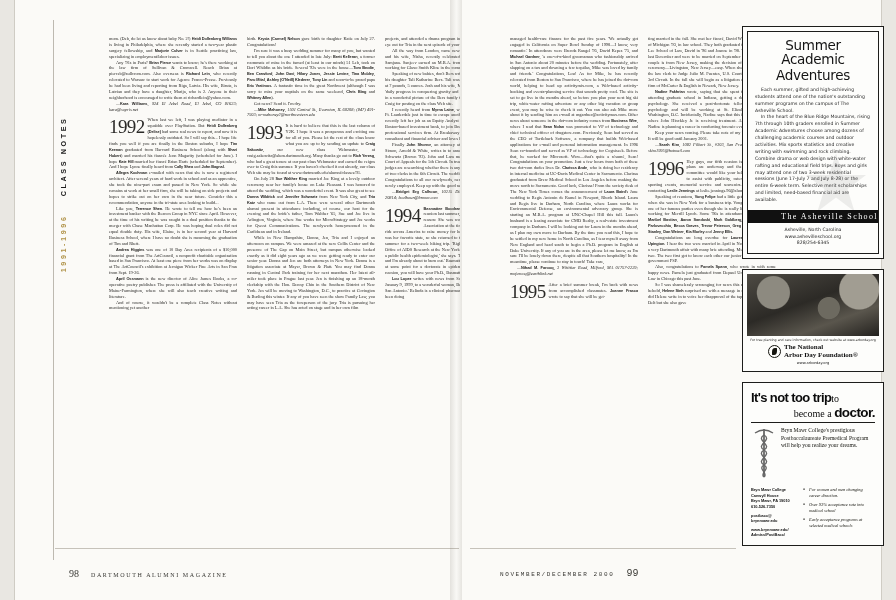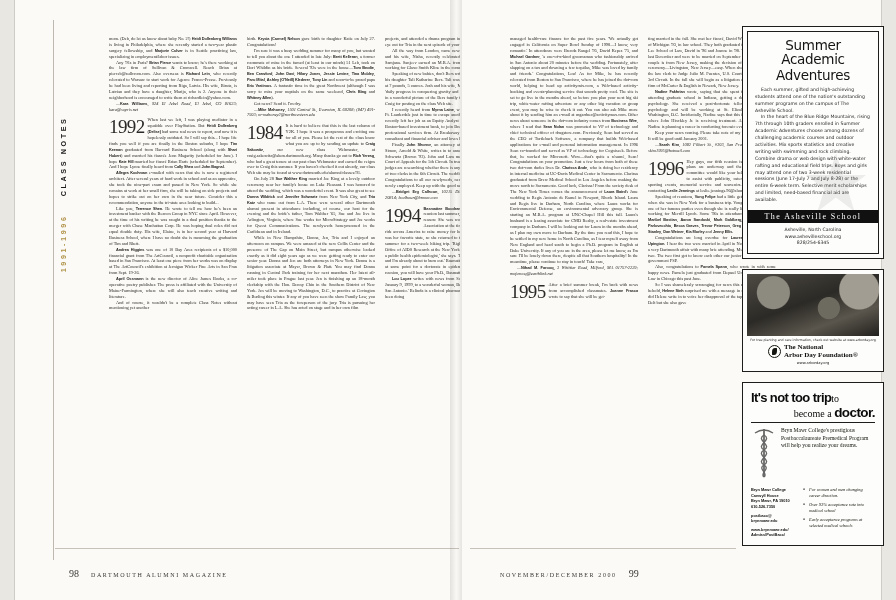--- a/index.html
+++ b/index.html
@@ -91,21 +91,21 @@
     font-family:"DejaVu Sans",sans-serif;
     font-size:13.5px;line-height:1.06;font-weight:400;text-align:center;
     letter-spacing:-.3px;color:#141414;margin-bottom:5px;
   }
   .ad-body{font-family:"DejaVu Sans",sans-serif;font-size:4.6px;line-height:1.5;text-align:left;color:#1f1f1f;}
   .ad-body p{margin:0 0 0 0;text-indent:6px;}
   .ad1-star{
     position:absolute;right:10px;top:120px;width:64px;height:64px;opacity:.12;
   }
   .ad1-banner{
-    margin:6px -7px 4px -7px;background:#111;color:#fff;text-align:center;
+    margin:6px -7px 4px -7px;background:#111;color:#fff;text-align:right;
     font-family:"Liberation Serif",serif;font-size:8px;letter-spacing:1.4px;
     padding:2px 0;position:relative;
   }
   .ad1-foot{font-family:"DejaVu Sans",sans-serif;font-size:4.6px;line-height:1.45;text-align:center;color:#1f1f1f;}
 
   .ad2-title{
     font-family:"Liberation Serif",serif;font-size:14.5px;font-weight:400;
     text-align:center;letter-spacing:-.2px;color:#0d0d0d;padding:1px 0 3px;
   }
   .ad2-photo{
@@ -166,21 +166,21 @@
           <p style="text-indent:7px">And of course, it wouldn't be a complete Class Notes without mentioning yet another</p>
         </div>
       </div>
 
       <div class="col lp-c2">
         <p class="noind">birth. <b class="nm">Krysia (Carmel) Nelson</b> gave birth to daughter Katie on July 27. Congratulations!</p>
         <p>I'm sure it was a busy wedding summer for many of you, but wanted to tell you about the one I attended in late July: <b class="nm">Brett Kelleran</b>, a former roommate of mine in the famed (at least in our minds) 51 Leb, took on Dori Whildin as his bride. Several '92s were in the house—<b class="nm">Tom Brodie</b>, <b class="nm">Ben Crawford</b>, <b class="nm">John Davi</b>, <b class="nm">Hilary Jones</b>, <b class="nm">Jessie Levine</b>, <b class="nm">Tina Mobley</b>, <b class="nm">Paru Mital</b>, <b class="nm">Ashley (O'Neill) Klederer</b>, <b class="nm">Tony Lin</b> and soon-to-be proud papa <b class="nm">Eric Vratimos</b>. A fantastic time in the great Northwest (although I was sorry to miss your nuptials on the same weekend, <b class="nm">Chris Bing</b> and <b class="nm">Whitney Allen</b>).</p>
         <p>Got news? Send it. I'm dry.</p>
         <p class="sig">—<b class="sigb">Mike Mahoney</b>, 1501 Central St., Evanston, IL 60208; (847) 491-7503; m-mahoney2@northwestern.edu</p>
         <div class="yrblock">
-          <span class="yr">1984</span>
+          <span class="yr">1993</span>
           <p>It is hard to believe that this is the last column of Y2K. I hope it was a prosperous and exciting one for all of you. Please let the rest of the class know what you are up to by sending an update to <b class="nm">Craig Sakowitz</b>, our new class Webmaster, at craig.sakowitz@alum.dartmouth.org. Many thanks go out to <b class="nm">Rich Yerzag</b>, who had a great tenure at our past class Webmaster and earned the reigns over to Craig this summer. If you haven't checked it out already, our class Web site may be found at www.dartmouth.edu/alumni/classes/93.</p>
           <p style="text-indent:7px">On July 28 <b class="nm">Sue Walther</b> <b class="nm">King</b> married Joe King at a lovely outdoor ceremony near her family's house on Lake Pleasant. I was honored to attend the wedding, which was a wonderful event. It was also great to see <b class="nm">Donna Wildrick</b> and <b class="nm">Jennifer Schwartz</b> from New York City, and <b class="nm">Tria Katz</b> who came out from L.A. There were several other Dartmouth alumni present in attendance including, of course, our host for the evening and the bride's father, Tom Walther '65, Sue and Joe live in Arlington, Virginia, where Sue works for MicroStrategy and Joe works for Qwest Communications. The newlyweds honeymooned in the Caribbean and in Ireland.</p>
           <p style="text-indent:7px">While in New Hampshire, Donna, Jen, Tria and I enjoyed an afternoon on campus. We were amazed at the new Collis Center and the presence of The Gap on Main Street, but campus otherwise looked exactly as it did eight years ago as we were getting ready to enter our senior year. Donna and Jen are both attorneys in New York. Donna is a litigation associate at Mayer, Brown &amp; Platt. You may find Donna running in Central Park training for her next marathon. Her latest a6-miler took place in Prague last year. Jen is finishing up an 18-month clerkship with the Hon. Denny Chin in the Southern District of New York. Jen will be moving to Washington, D.C., to practice at Covington &amp; Burling this winter. If any of you have seen the show Family Law, you may have seen Tria as the foreperson of the jury. Tria is pursuing her acting career in L.A. She has acted on stage and in her own film</p>
         </div>
       </div>
 
       <div class="col lp-c3">
         <p class="noind">projects, and attended a drama program in New York last year. Keep an eye out for Tria in the next episode of your favorite television drama.</p>
         <p>All the way from London, came news from <b class="nm">Sanjeev Dugar</b> that he and his wife, Nisha, recently celebrated the birth of their daughter Samjana. Sanjeev earned an M.B.A. from Insead (France) and is now working for Glaxo Smith Kline in the commercial strategy department.</p>
         <p>Speaking of new babies, don't Bers writes in to announce the birth of his daughter Tali Katharine Bers. Tali was born on May 16, weighing in at 7 pounds, 5 ounces. Josh and his wife, Marina, are both enjoying Tali's 'daily progress in conquering gravity and mastering sleeping.' Josh sent in a wonderful picture of the Bers family that I will be forwarding on to Craig for posting on the class Web site.</p>
@@ -231,21 +231,21 @@
           <p style="text-indent:7px">Congratulations are long overdue for <b class="nm">Lauren Currie</b> and <b class="nm">Will Upington</b>. I hear the two were married in April in North Carolina. It was a very Dartmouth affair with many brie attending. Much happiness to the two. The two first got to know each other our junior fall on the London government FSP.</p>
           <p style="text-indent:7px">Also, congratulations to <b class="nm">Pamela Spann</b>, who wrote in with some happy news. Pamela just graduated from Depaul University College of Law in Chicago this past June.</p>
           <p style="text-indent:7px">So I was shamelessly scrounging for news this month when lo and behold, <b class="nm">Helene Sinh</b> surprised me with a message in my inbox. Not only did Helene write in to voice her disapproval of the taps removal at Sigma Delt but she also gave</p>
         </div>
       </div>
 
     </div>
 
     <div class="hairline" style="left:10px;top:548px;width:266px;height:1px;"></div>
 
-    <div class="folio" style="left:40px;top:568px;">
+    <div class="folio" style="left:40px;top:568px;font-family:Liberation Mono, monospace;">
       <div class="folio-row">
         <span>NOVEMBER/DECEMBER 2000</span>
         <span class="folio-num">99</span>
       </div>
     </div>
 
     <div class="ads" style="left:282px;top:10px;">
 
       <div class="ad ad-border">
         <div class="ad-inner" style="position:relative;overflow:hidden;">

